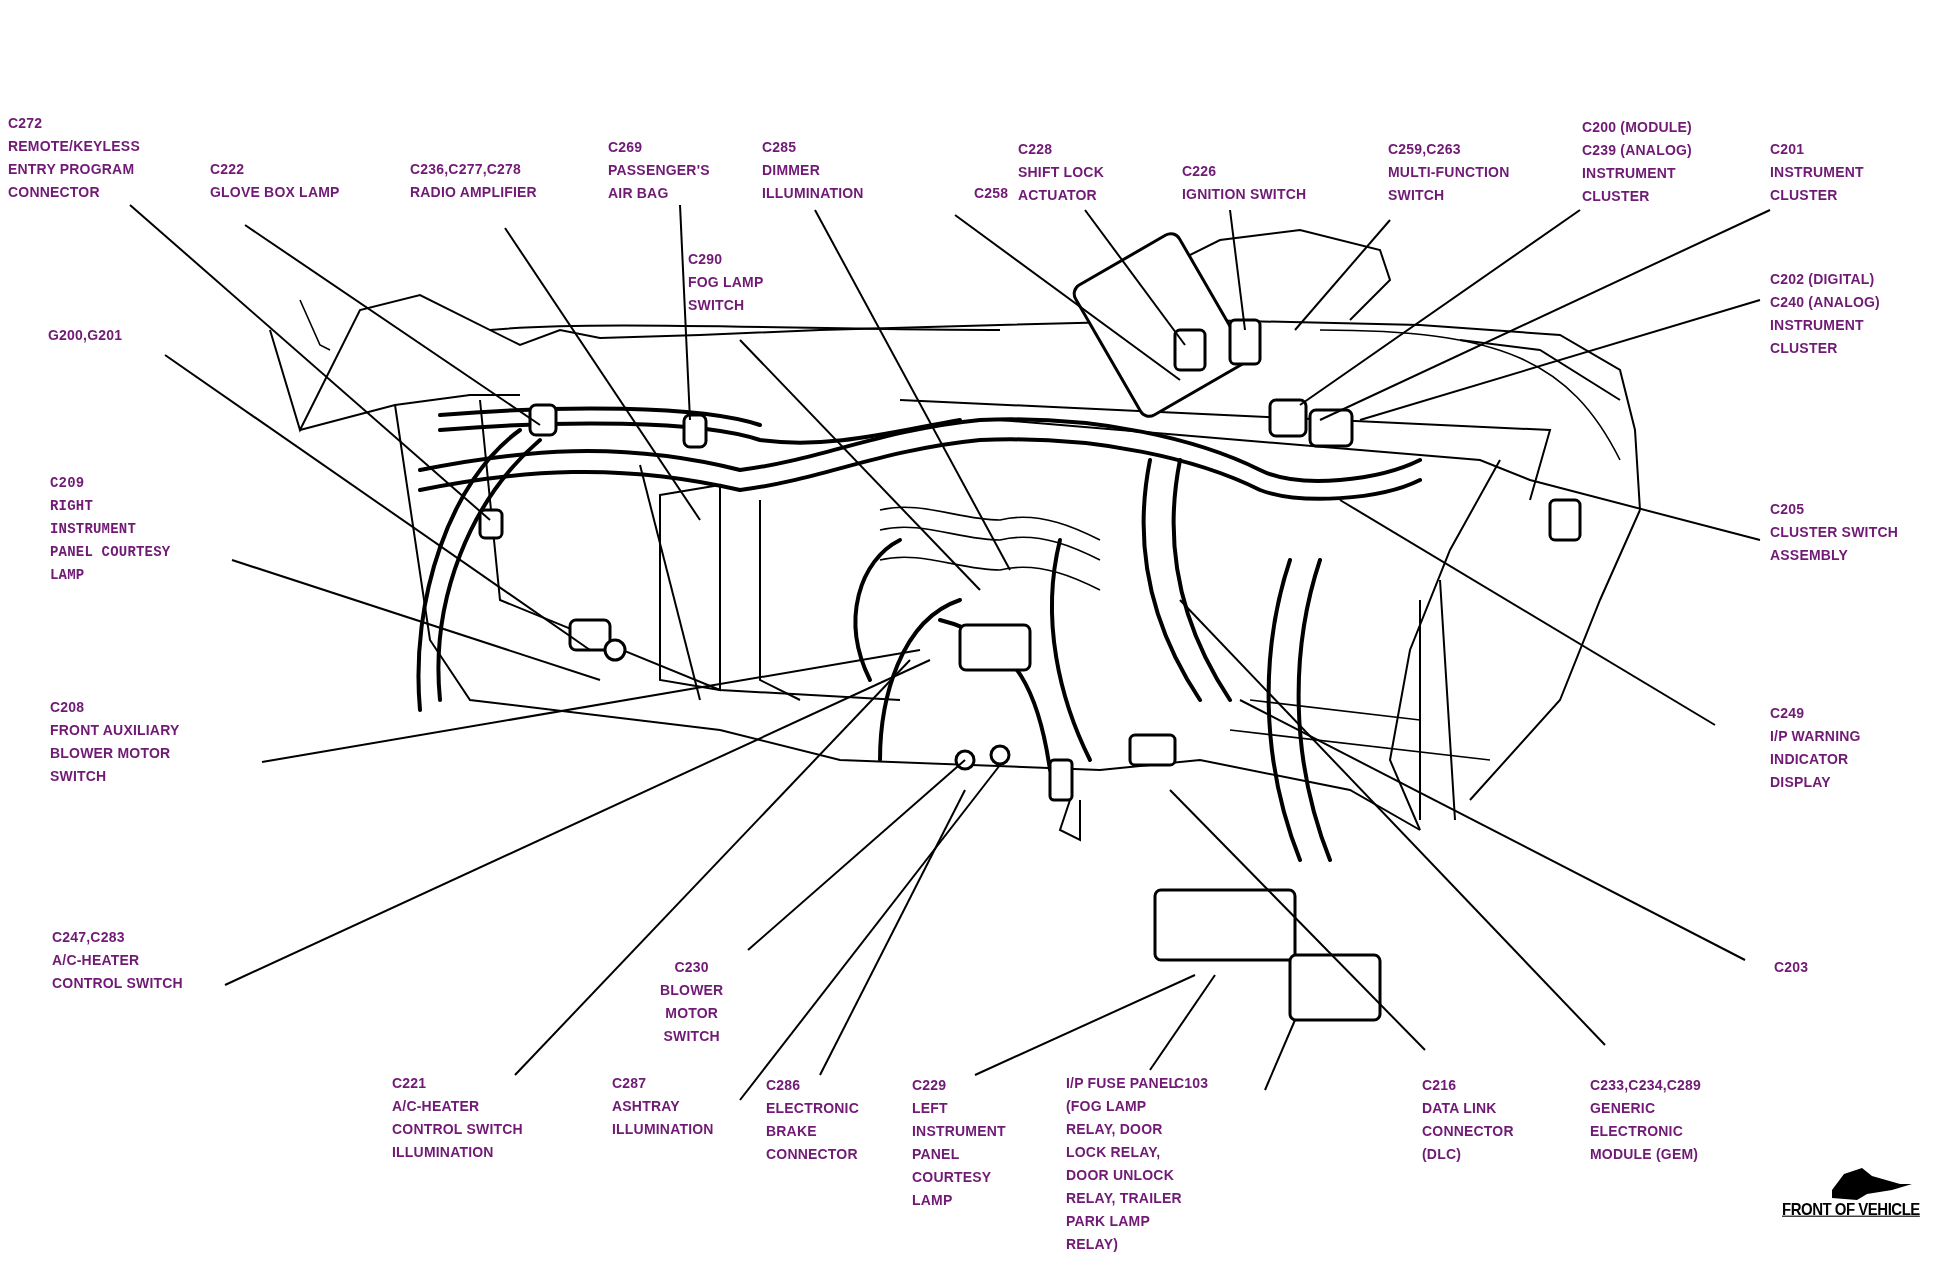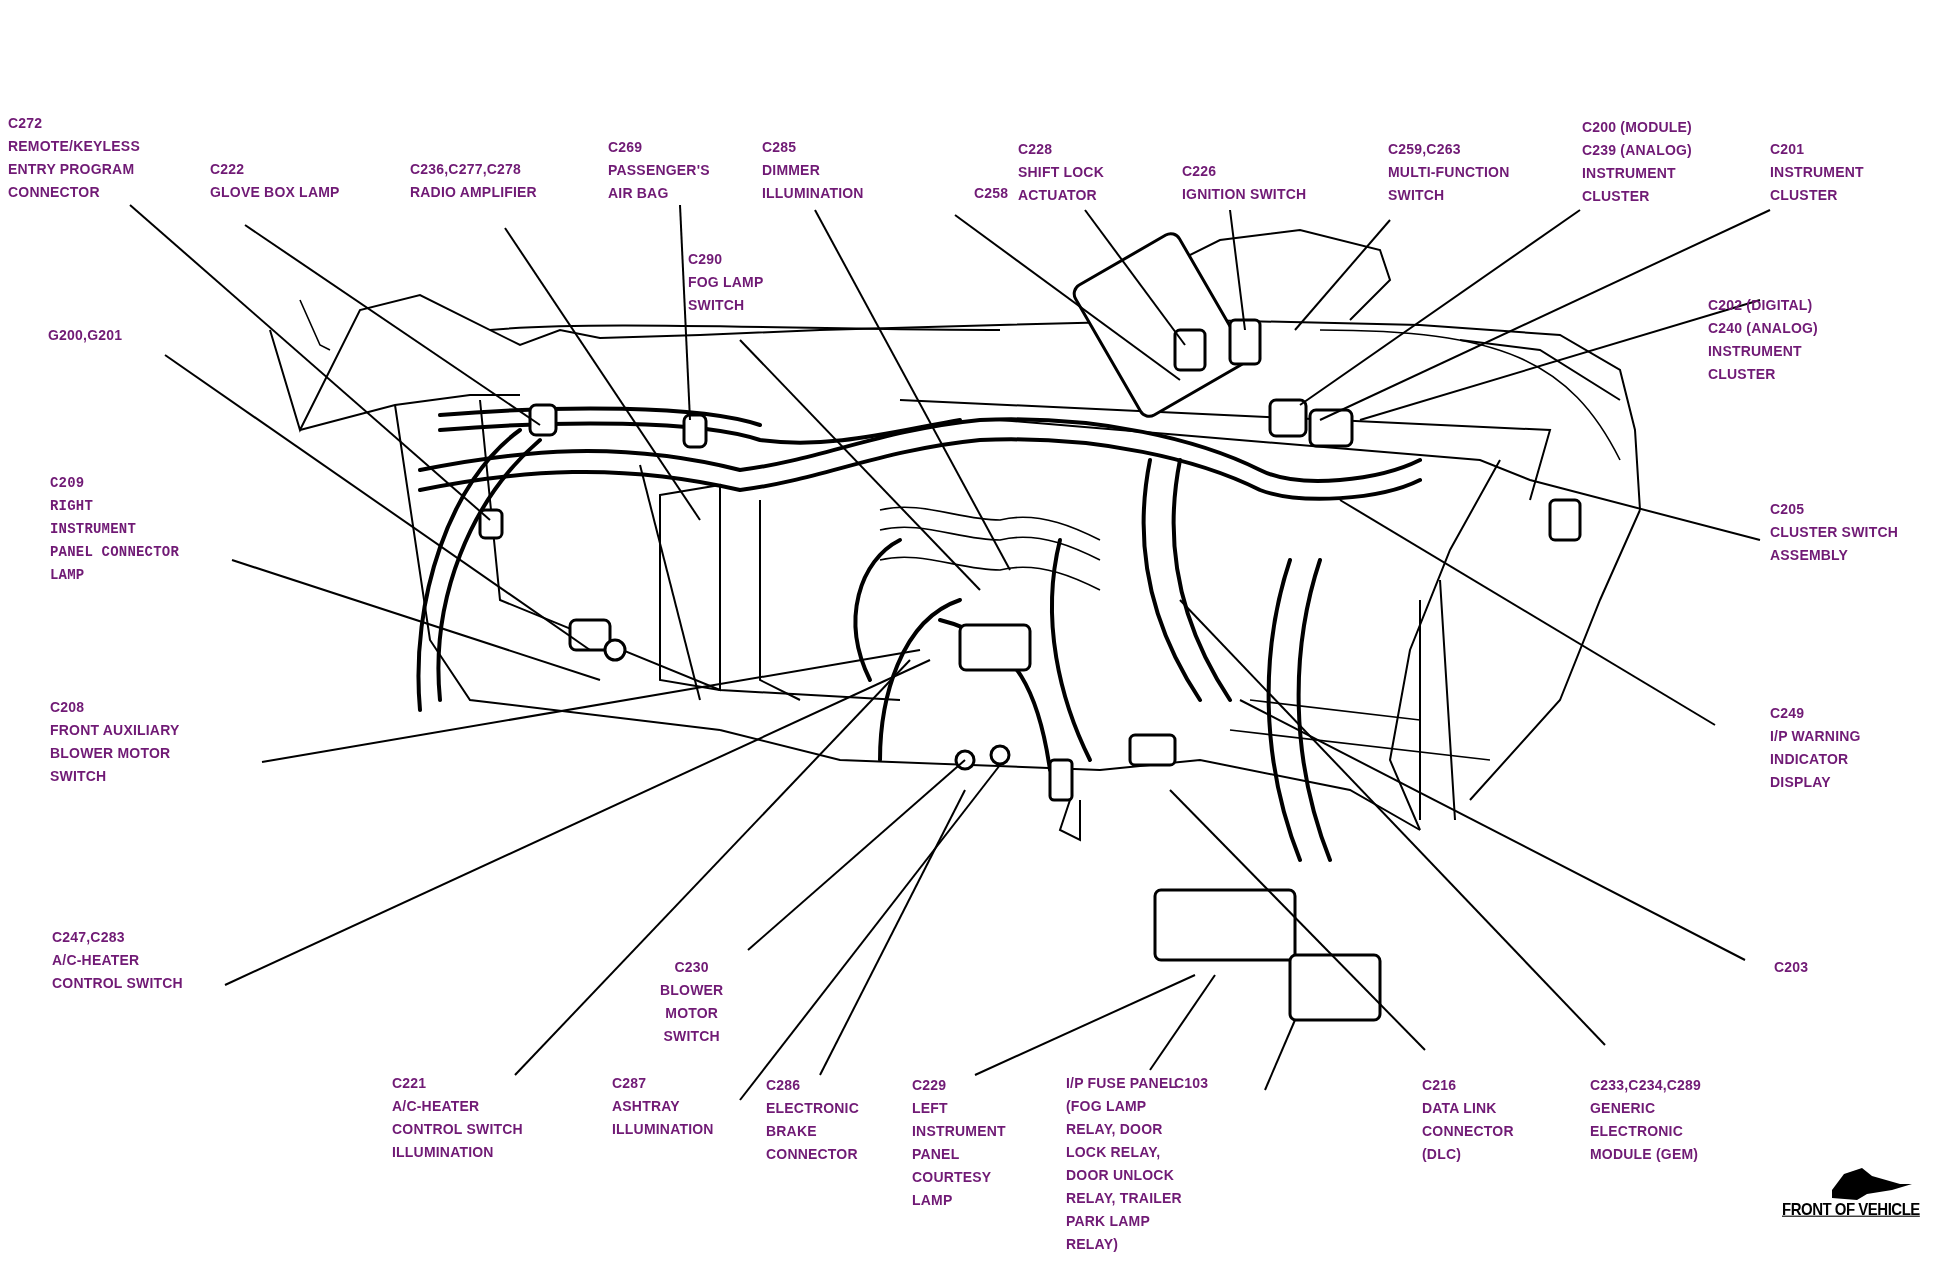--- a/index.html
+++ b/index.html
@@ -168,39 +168,39 @@
     <span class="ln">C200 (MODULE)</span>
     <span class="ln">C239 (ANALOG)</span>
     <span class="ln">INSTRUMENT</span>
     <span class="ln">CLUSTER</span>
   </div>
 <div class="lbl" style="left:1770px;top:138px;">
     <span class="ln">C201</span>
     <span class="ln">INSTRUMENT</span>
     <span class="ln">CLUSTER</span>
   </div>
-<div class="lbl" style="left:1708px;top:268px;margin-top:26px;">
+<div class="lbl" style="left:1770px;top:268px;">
     <span class="ln">C202 (DIGITAL)</span>
     <span class="ln">C240 (ANALOG)</span>
     <span class="ln">INSTRUMENT</span>
     <span class="ln">CLUSTER</span>
   </div>
 <div class="lbl" style="left:688px;top:248px;">
     <span class="ln">C290</span>
     <span class="ln">FOG LAMP</span>
     <span class="ln">SWITCH</span>
   </div>
 <div class="lbl" style="left:48px;top:324px;">
     <span class="ln">G200,G201</span>
   </div>
 <div class="lbl" style="left:50px;top:472px;font-family:Liberation Mono, monospace;">
     <span class="ln">C209</span>
     <span class="ln">RIGHT</span>
     <span class="ln">INSTRUMENT</span>
-    <span class="ln">PANEL CONNECTOR</span>
+    <span class="ln">PANEL COURTESY</span>
     <span class="ln">LAMP</span>
   </div>
 <div class="lbl" style="left:1770px;top:498px;">
     <span class="ln">C205</span>
     <span class="ln">CLUSTER SWITCH</span>
     <span class="ln">ASSEMBLY</span>
   </div>
 <div class="lbl" style="left:50px;top:696px;">
     <span class="ln">C208</span>
     <span class="ln">FRONT AUXILIARY</span>

